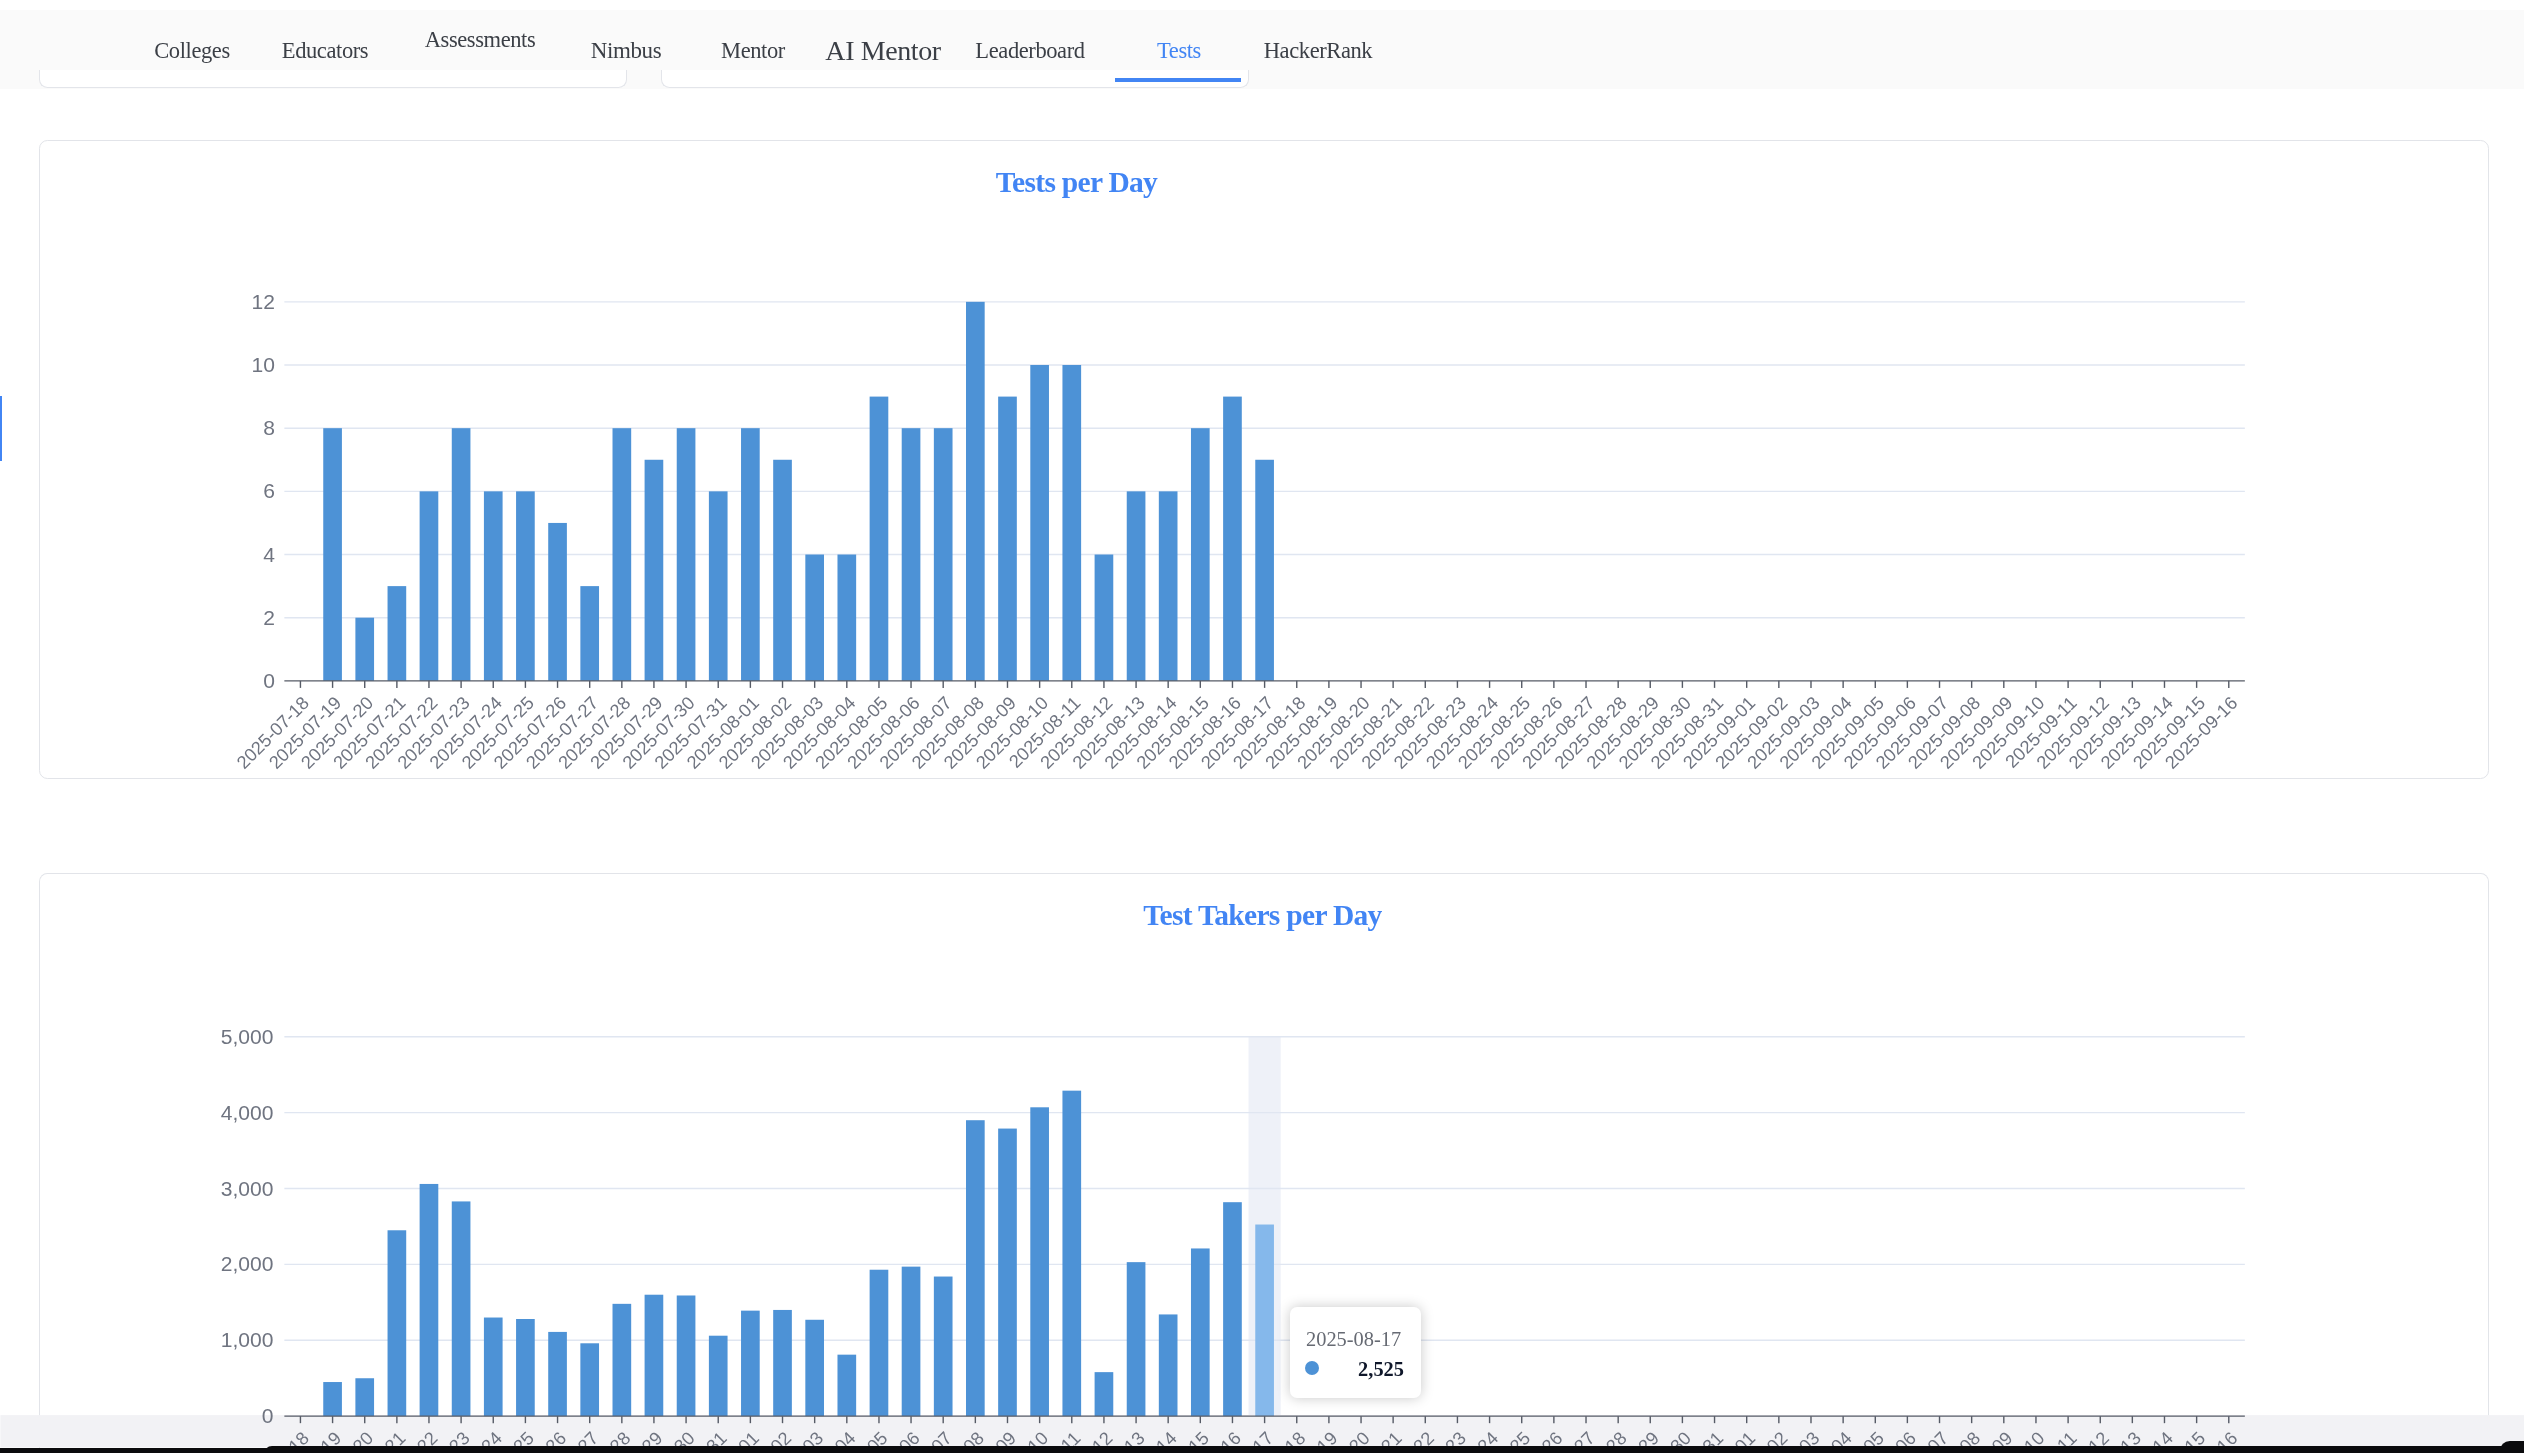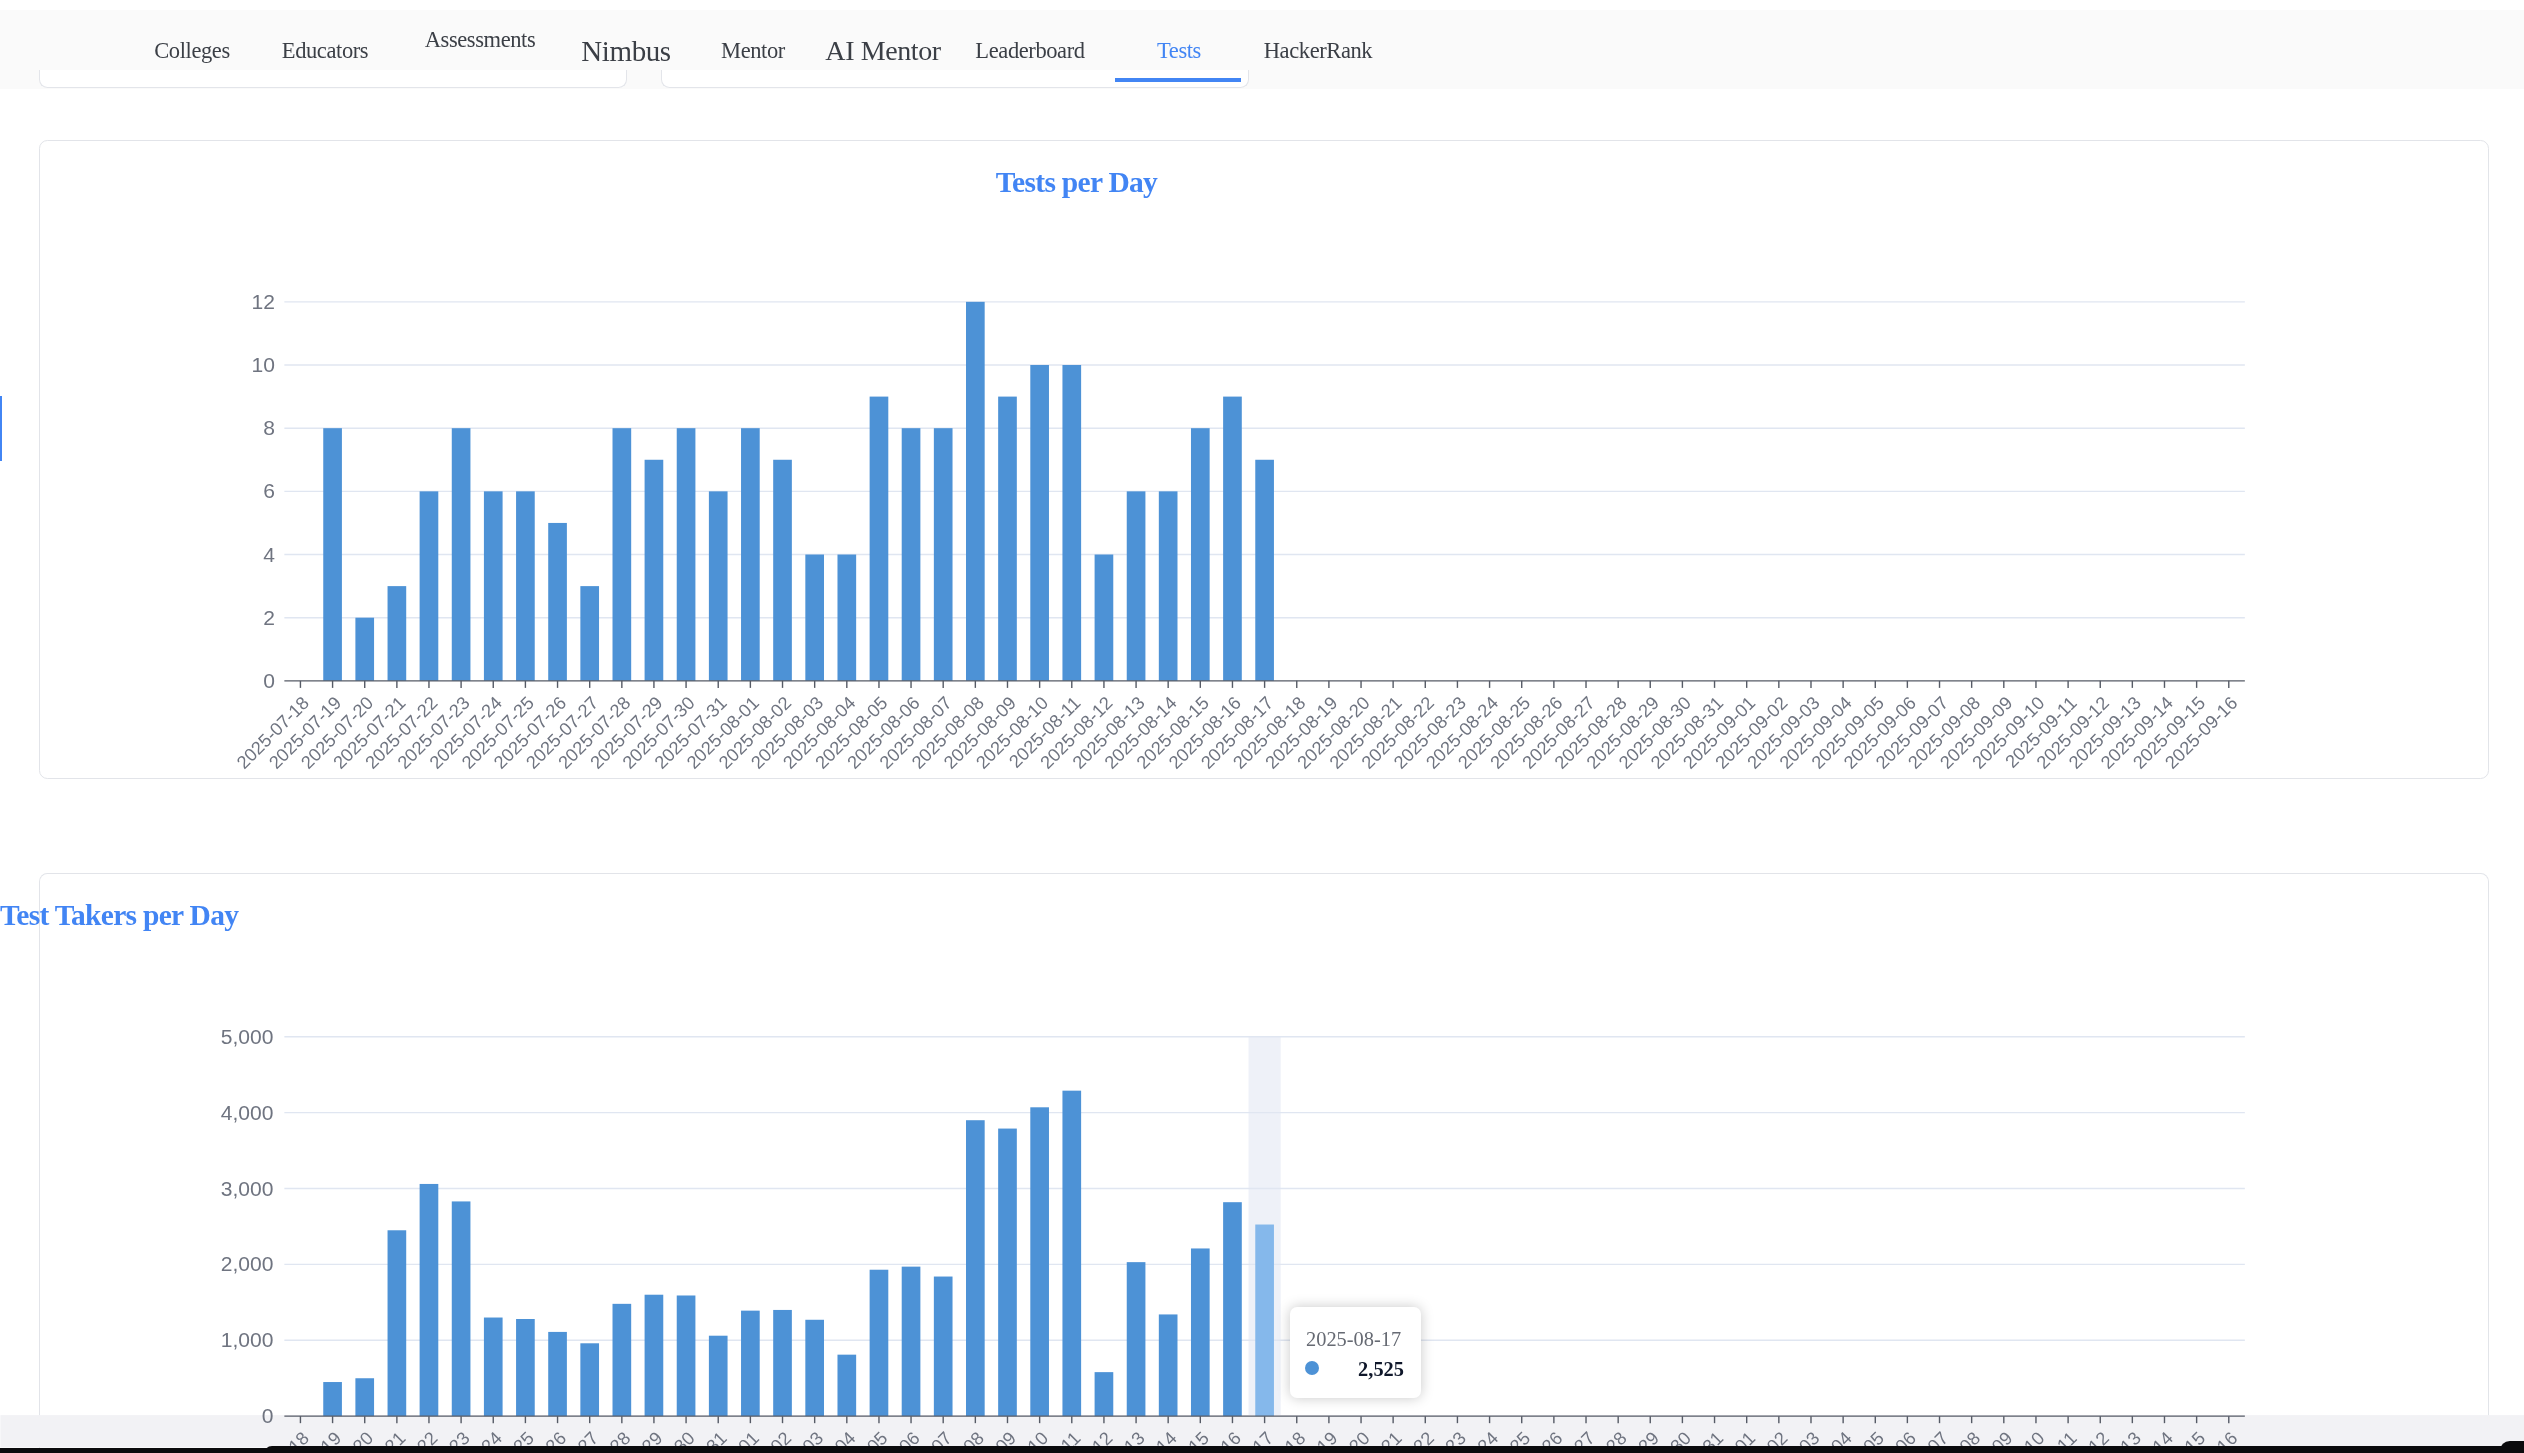--- a/index.html
+++ b/index.html
@@ -9,36 +9,36 @@
 </head>
 <body>
 
 <div class="abs" style="left:39px;top:70px;width:586px;height:17px;background:#fff;border:1.4px solid #e3e5ea;border-top:none;border-radius:0 0 8.4px 8.4px;z-index:3"></div>
 <div class="abs" style="left:661px;top:70px;width:586px;height:17px;background:#fff;border:1.4px solid #e3e5ea;border-top:none;border-radius:0 0 8.4px 8.4px;z-index:3"></div>
 
 <div class="abs" style="left:0;top:9.8px;width:2525px;height:79px;background:#fafafa;z-index:2">
 <div style="position:absolute;left:192px;top:41px;transform:translate(-50%,-50%);font-size:22.5px;letter-spacing:-0.4px;color:#3b3f46;white-space:nowrap">Colleges</div>
 <div style="position:absolute;left:325px;top:41px;transform:translate(-50%,-50%);font-size:22.5px;letter-spacing:-0.4px;color:#3b3f46;white-space:nowrap">Educators</div>
 <div style="position:absolute;left:480px;top:30px;transform:translate(-50%,-50%);font-size:22.5px;letter-spacing:-0.4px;color:#3b3f46;white-space:nowrap">Assessments</div>
-<div style="position:absolute;left:626px;top:41px;transform:translate(-50%,-50%);font-size:29px;letter-spacing:-0.4px;color:#3b3f46;white-space:nowrap">Nimbus</div>
+<div style="position:absolute;left:626px;top:41px;transform:translate(-50%,-50%);font-size:23px;letter-spacing:-0.4px;color:#3b3f46;white-space:nowrap">Nimbus</div>
 <div style="position:absolute;left:753px;top:41px;transform:translate(-50%,-50%);font-size:22.5px;letter-spacing:-0.4px;color:#3b3f46;white-space:nowrap">Mentor</div>
 <div style="position:absolute;left:883px;top:41px;transform:translate(-50%,-50%);font-size:28px;letter-spacing:-0.4px;color:#3b3f46;white-space:nowrap">AI Mentor</div>
 <div style="position:absolute;left:1030px;top:41px;transform:translate(-50%,-50%);font-size:22.5px;letter-spacing:-0.4px;color:#3b3f46;white-space:nowrap">Leaderboard</div>
 <div style="position:absolute;left:1179px;top:41px;transform:translate(-50%,-50%);font-size:22.5px;letter-spacing:-0.4px;color:#4285f4;white-space:nowrap">Tests</div>
 <div style="position:absolute;left:1318px;top:41px;transform:translate(-50%,-50%);font-size:22.5px;letter-spacing:-0.4px;color:#3b3f46;white-space:nowrap">HackerRank</div>
 </div>
 <div class="abs" style="left:1115px;top:78px;width:126px;height:3.5px;background:#4285f4;z-index:4"></div>
 
 <div class="abs" style="left:0;top:396px;width:2.1px;height:65px;background:#4285f4;z-index:3"></div>
 
 <div class="abs" style="left:39px;top:140px;width:2448px;height:637px;background:#fff;border:1.4px solid #e2e4e9;border-radius:8.4px"></div>
 <div class="abs" style="left:0;top:166px;width:2153px;text-align:center;font-size:29.5px;font-weight:bold;letter-spacing:-0.7px;color:#4285f4">Tests per Day</div>
 
 <div class="abs" style="left:39px;top:873px;width:2448px;height:632px;background:#fff;border:1.4px solid #e2e4e9;border-radius:8.4px 8.4px 0 0;border-bottom:none"></div>
-<div class="abs" style="left:0;top:899px;width:2525px;font-size:29.5px;font-weight:bold;letter-spacing:-0.7px;color:#4285f4">Test Takers per Day</div>
+<div class="abs" style="left:0;top:899px;width:2525px;text-align:center;font-size:29.5px;font-weight:bold;letter-spacing:-0.7px;color:#4285f4">Test Takers per Day</div>
 
 <svg width="2525" height="1453" viewBox="0 0 3596 2070" style="position:absolute;left:0;top:0" font-family="Liberation Sans, sans-serif">
 <text x="391" y="980.0" text-anchor="end" font-size="30" fill="#6f7480">0</text>
     <line x1="404.5" y1="880.0" x2="3197.5" y2="880.0" stroke="#e0e6f1" stroke-width="2"></line>
     <text x="391" y="890.0" text-anchor="end" font-size="30" fill="#6f7480">2</text>
     <line x1="404.5" y1="790.0" x2="3197.5" y2="790.0" stroke="#e0e6f1" stroke-width="2"></line>
     <text x="391" y="800.0" text-anchor="end" font-size="30" fill="#6f7480">4</text>
     <line x1="404.5" y1="700.0" x2="3197.5" y2="700.0" stroke="#e0e6f1" stroke-width="2"></line>
     <text x="391" y="710.0" text-anchor="end" font-size="30" fill="#6f7480">6</text>
     <line x1="404.5" y1="610.0" x2="3197.5" y2="610.0" stroke="#e0e6f1" stroke-width="2"></line>

